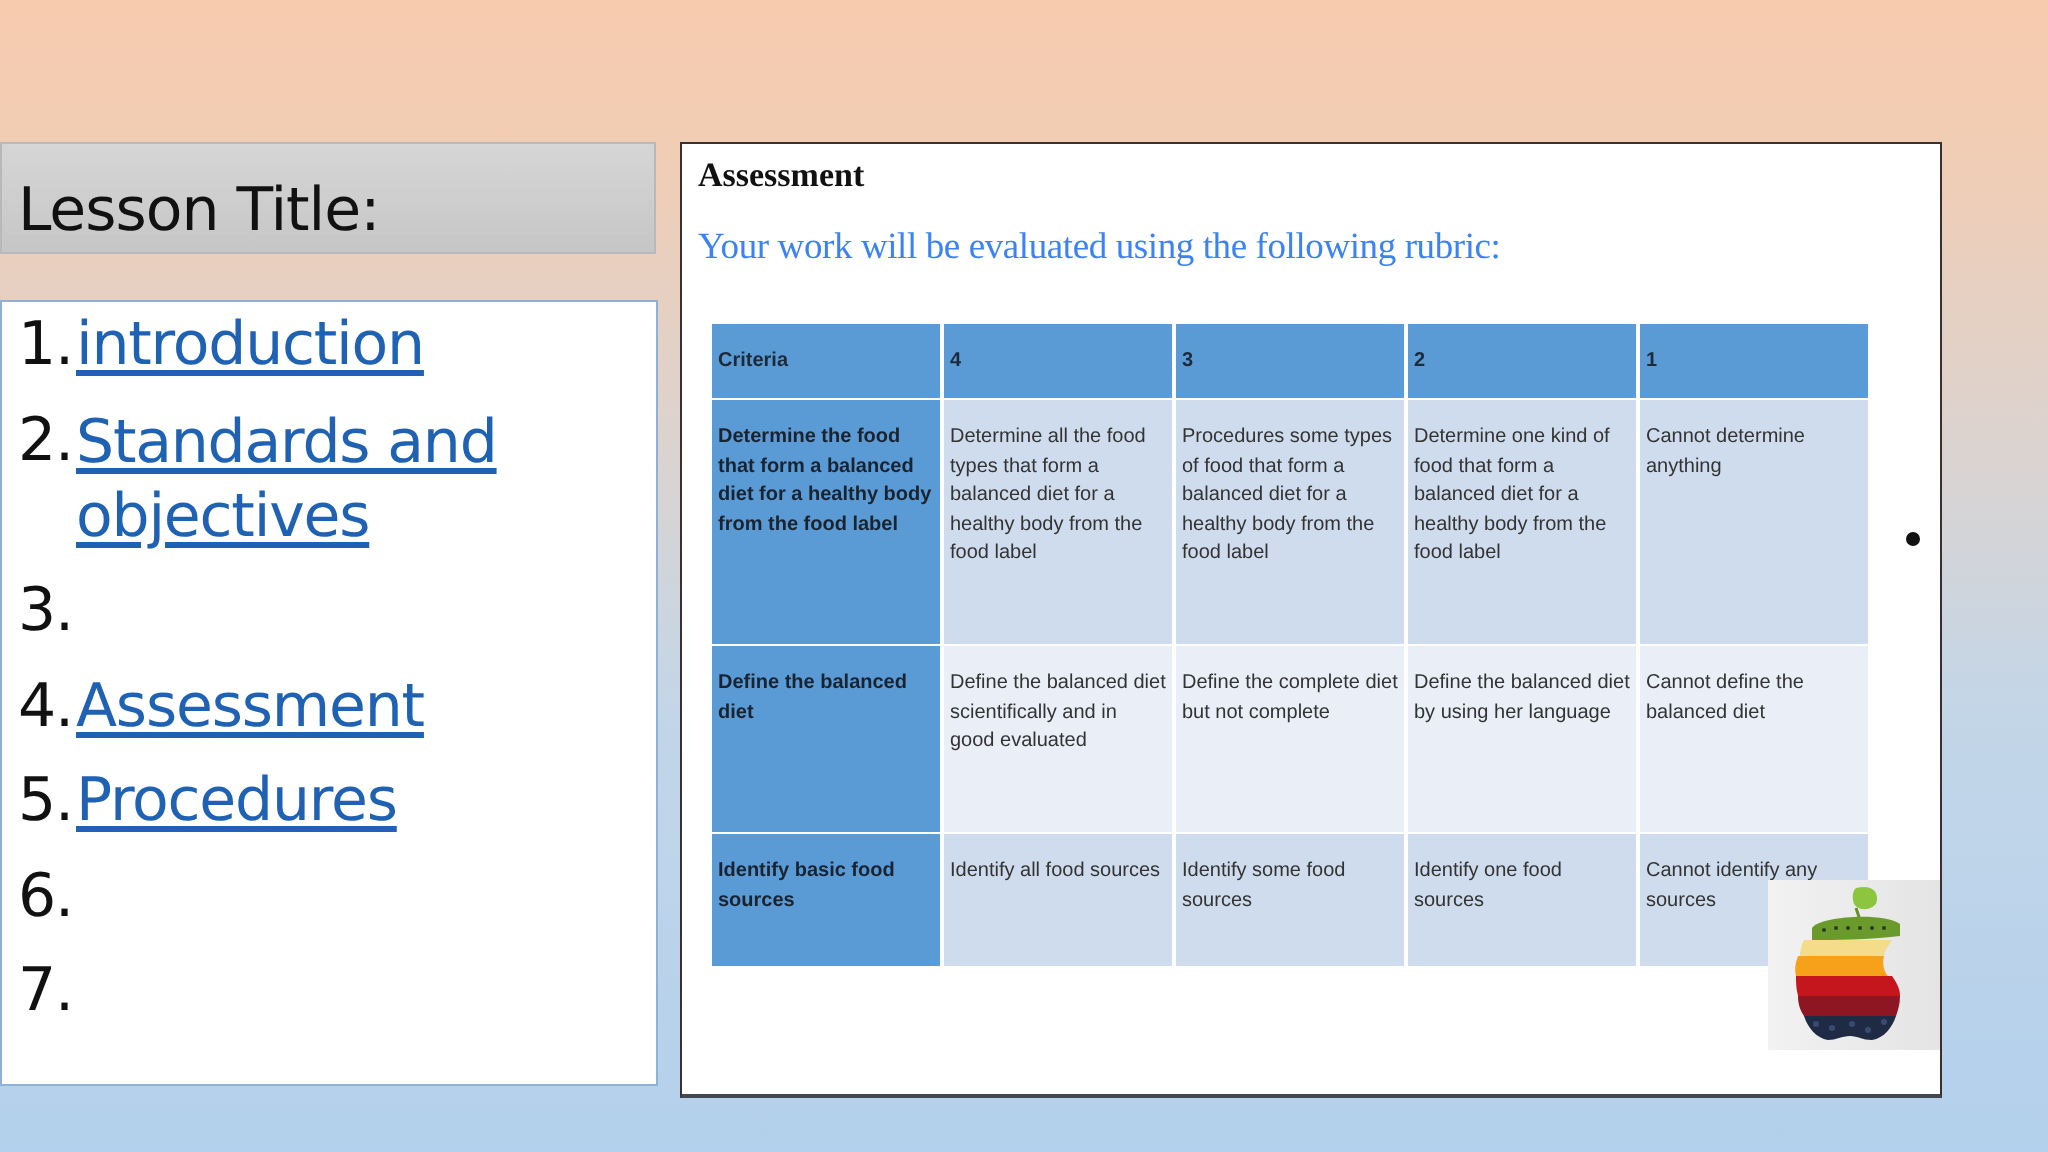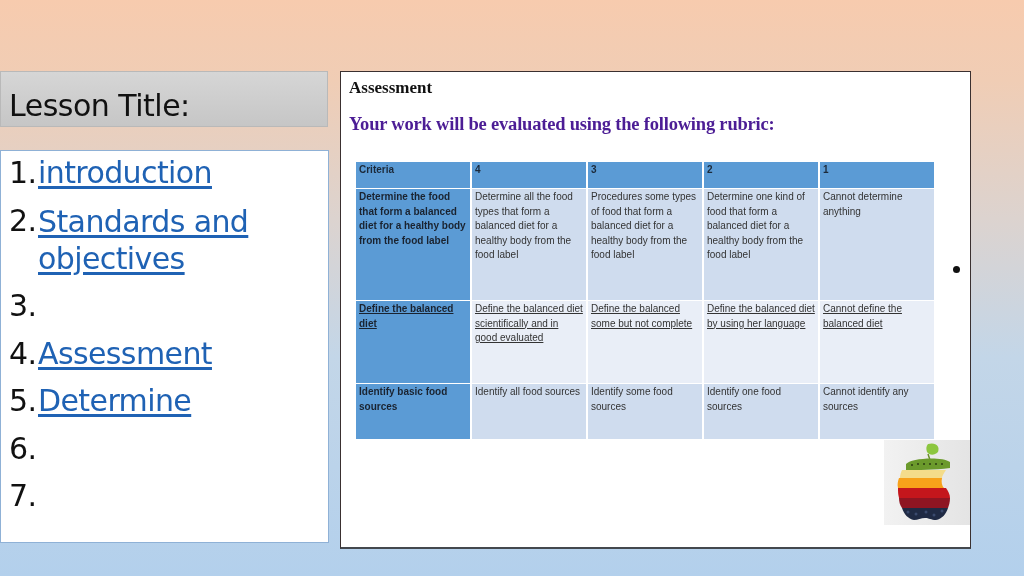--- a/index.html
+++ b/index.html
@@ -30,38 +30,38 @@
   .assess-box {
     position: absolute; left: 340px; top: 71px; width: 631px; height: 478px;
     background: #ffffff; border: 1px solid #3a3030; border-bottom: 2px solid #44484e; box-sizing: border-box;
   }
   .assess-heading {
     position: absolute; left: 8px; top: 6px; font-family: "Liberation Serif", serif;
     font-weight: bold; font-size: 17px; color: #111;
   }
   .assess-sub {
     position: absolute; left: 8px; top: 42px; font-family: "Liberation Serif", serif;
-    font-weight: bold; font-size: 18.5px; color: #4c1d95; letter-spacing: -0.2px;
+    font-weight: normal; font-size: 18.5px; color: #3b82f6; letter-spacing: -0.2px;
   }
   .rubric {
     position: absolute; left: 13px; top: 89px;
     border-collapse: separate; border-spacing: 2px 1px;
     font-size: 10px; line-height: 14.5px; color: #333;
   }
   .rubric td, .rubric th {
-    width: 108px; padding: 1px 3px 0 3px; vertical-align: top; text-align: left;
+    width: 108px; padding: 12px 3px 0 3px; vertical-align: top; text-align: left;
     font-weight: normal; box-sizing: content-box;
   }
   .rubric th { background: #5b9bd5; color: #1c2a3a; font-weight: bold; height: 25px; }
   .rubric td.crit { background: #5b9bd5; color: #1a2330; font-weight: bold; }
   .rubric tr.r1 td:not(.crit) { background: #cfdcee; }
   .rubric tr.r2 td:not(.crit) { background: #e9eef7; }
   .rubric tr.r3 td:not(.crit) { background: #cfdcee; margin-top: 44px; }
   .rubric tr.r1 td { height: 110px; margin-left: 48px; }
-  .rubric tr.r2 td { height: 81px; text-decoration: underline; }
+  .rubric tr.r2 td { height: 81px; }
   .rubric tr.r3 td { height: 54px; }
 
   .bullet {
     position: absolute; left: 953px; top: 266px; width: 7px; height: 7px; border-radius: 50%; background: #111;
   }
   .apple-img {
     position: absolute; left: 884px; top: 440px; width: 86px; height: 85px;
     background: linear-gradient(to right, #f2f2f2, #e4e4e4);
   }
 </style>
@@ -84,21 +84,21 @@
     </li>
     <li class="toc-item">
       <span class="num">3.</span>
     </li>
     <li class="toc-item">
       <span class="num">4.</span>
       <a class="link">Assessment</a>
     </li>
     <li class="toc-item">
       <span class="num">5.</span>
-      <a class="link">Determine</a>
+      <a class="link">Procedures</a>
     </li>
     <li class="toc-item">
       <span class="num">6.</span>
     </li>
     <li class="toc-item">
       <span class="num">7.</span>
     </li>
   </ul>
 </div>
 
@@ -118,21 +118,21 @@
     <tr class="r1">
       <td class="crit">Determine the food that form a balanced diet for a healthy body from the food label</td>
       <td>Determine all  the food types that form a balanced diet  for a healthy body from the food label</td>
       <td>Procedures some types of food that form a balanced diet for a healthy body from the food label</td>
       <td>Determine one kind of food that form a balanced diet for a healthy body from the food label</td>
       <td>Cannot determine anything</td>
     </tr>
     <tr class="r2">
       <td class="crit">Define the balanced diet</td>
       <td>Define the balanced diet  scientifically and in good evaluated</td>
-      <td>Define the balanced some  but not complete</td>
+      <td>Define the complete diet  but not complete</td>
       <td>Define the balanced diet by using her language</td>
       <td>Cannot define the balanced diet</td>
     </tr>
     <tr class="r3">
       <td class="crit">Identify basic food sources</td>
       <td>Identify  all  food sources</td>
       <td>Identify  some  food sources</td>
       <td>Identify  one   food sources</td>
       <td>Cannot identify any sources</td>
     </tr>

